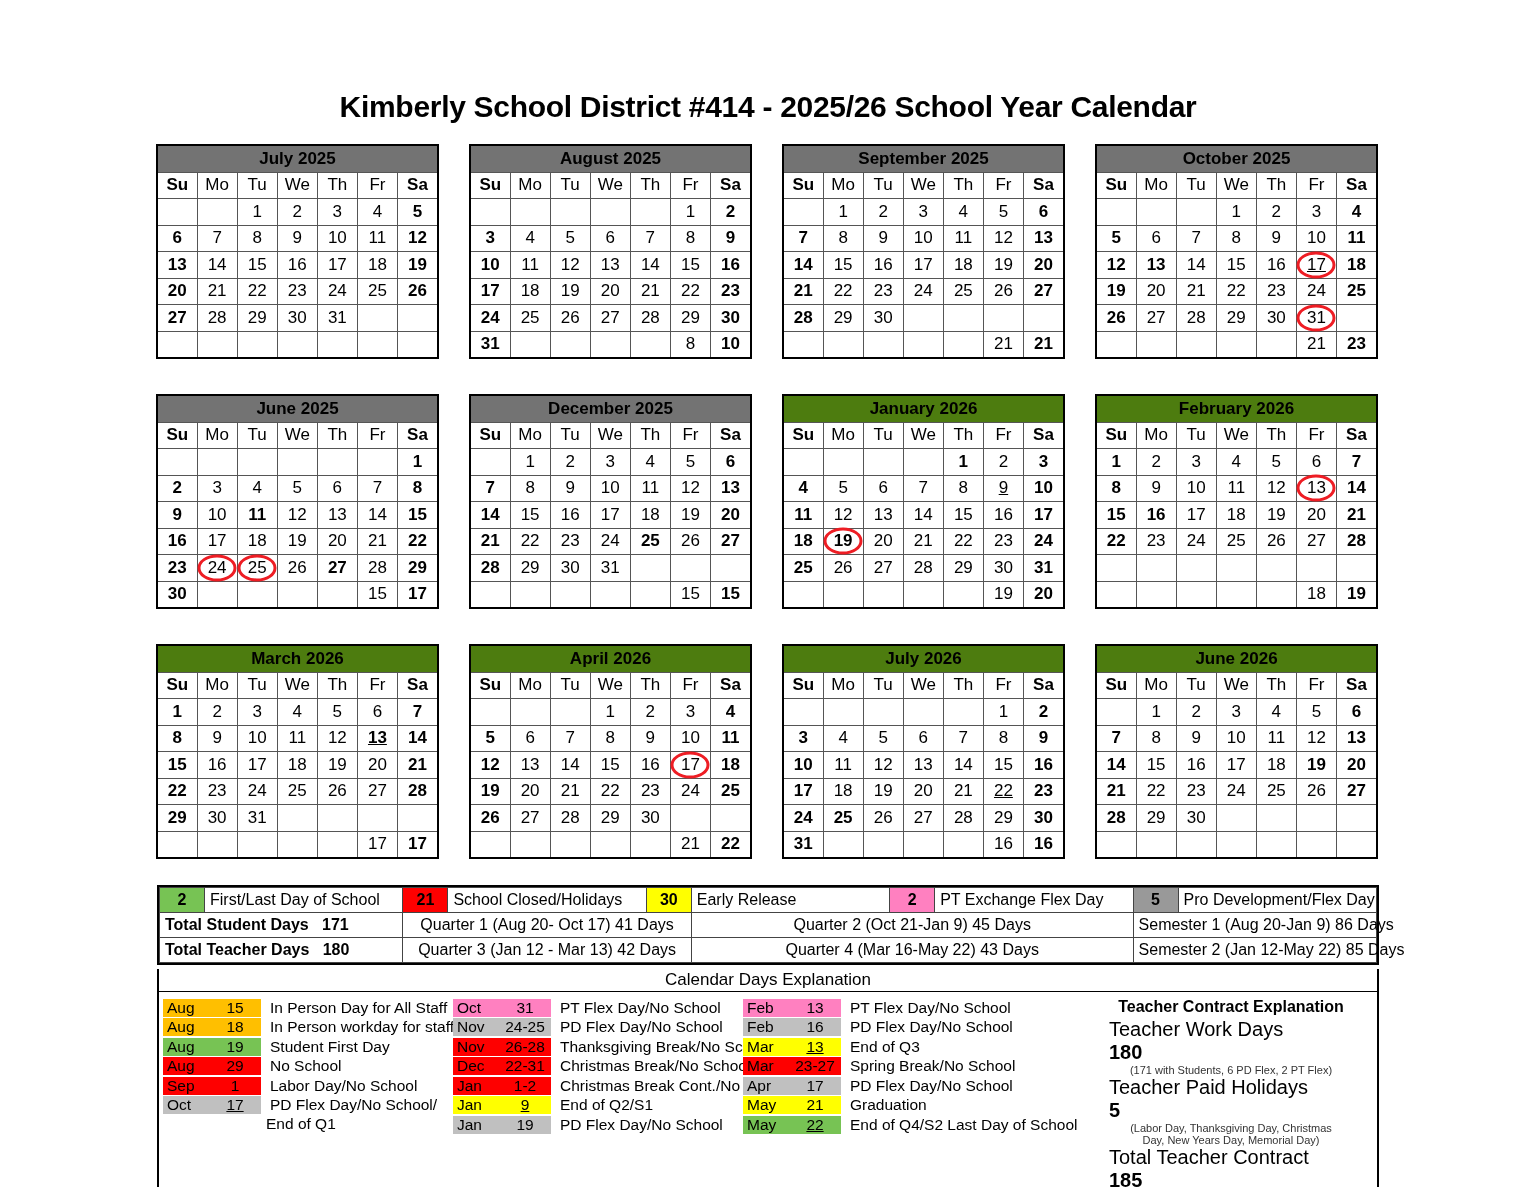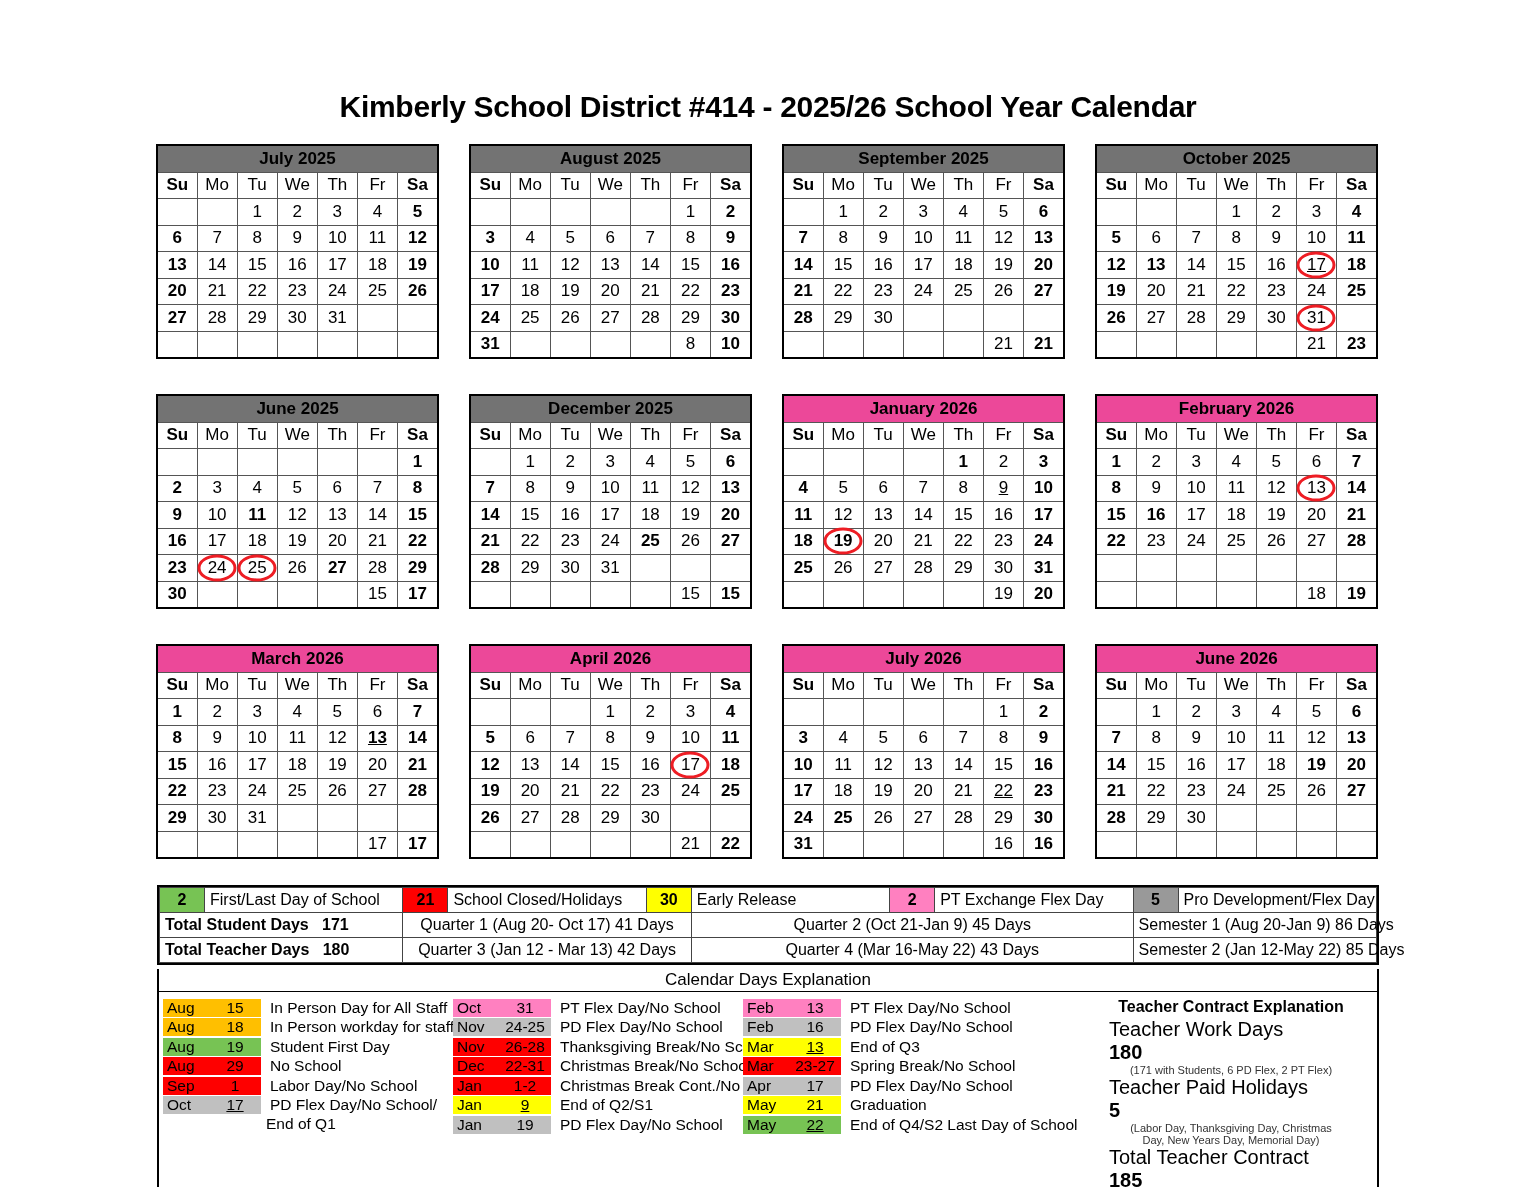--- a/index.html
+++ b/index.html
@@ -44,21 +44,21 @@
     background:#fff;
     position:relative;
   }
   th.mhead{
     font-size:21px;
     font-weight:bold;
     height:30px;
     border:1px solid #555;
   }
   th.mhead.green{background:#737373;}
-  th.mhead.blue{background:#ec4899;}
+  th.mhead.blue{background:#4d7c0f;}
   th.dow{
     background:#e8e8e8;
     font-size:16px;
     font-weight:normal;
     height:24px;
   }
   th.dow.we{font-weight:bold;}
   td.wkend{background:#e2dfeb;font-weight:bold;}
   td.bold{font-weight:bold;}
   

